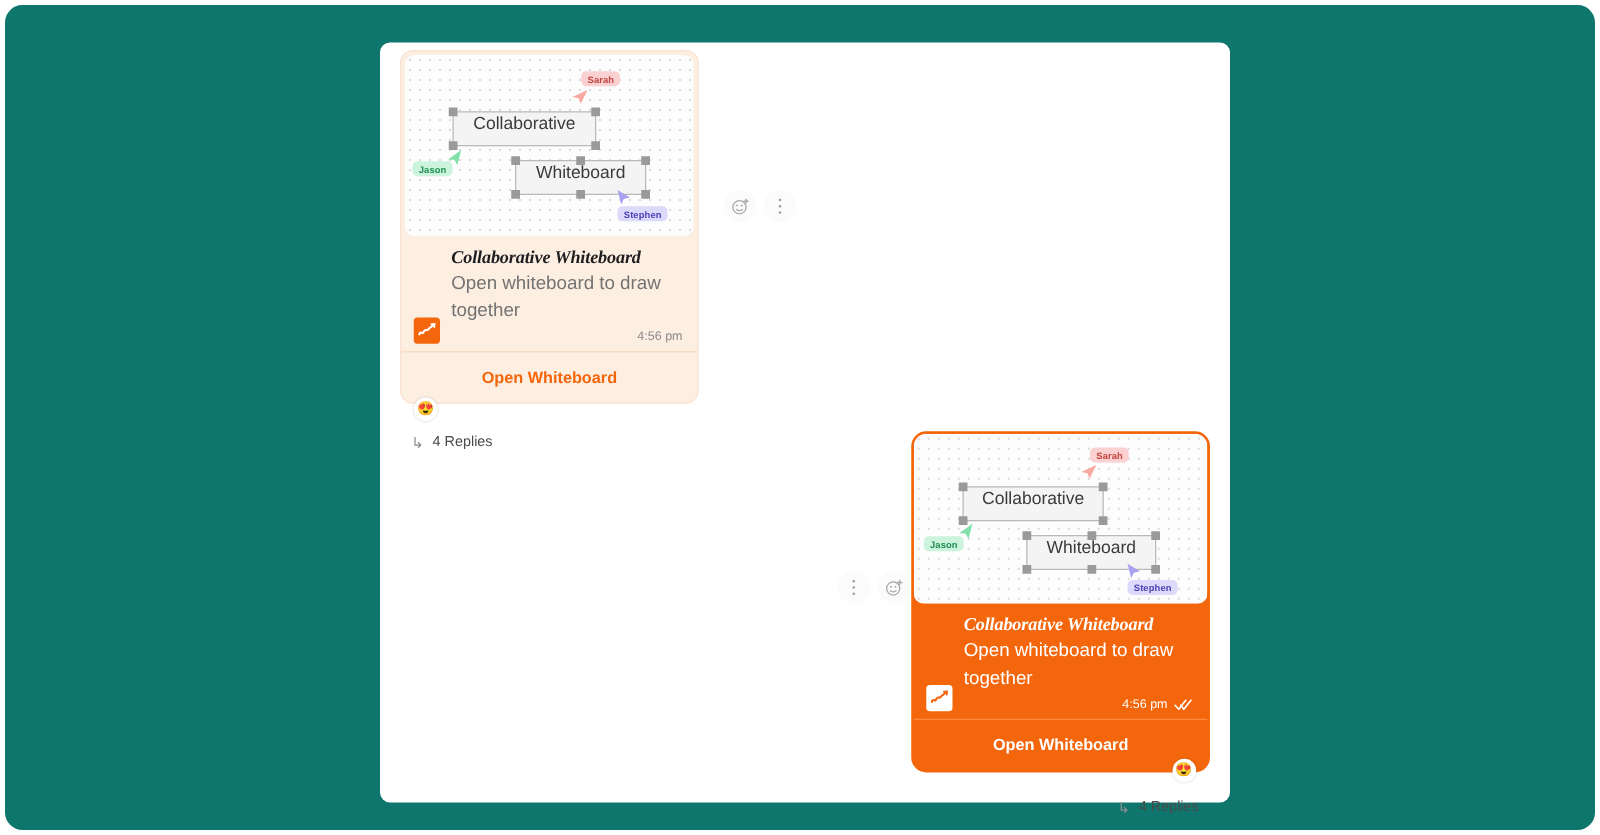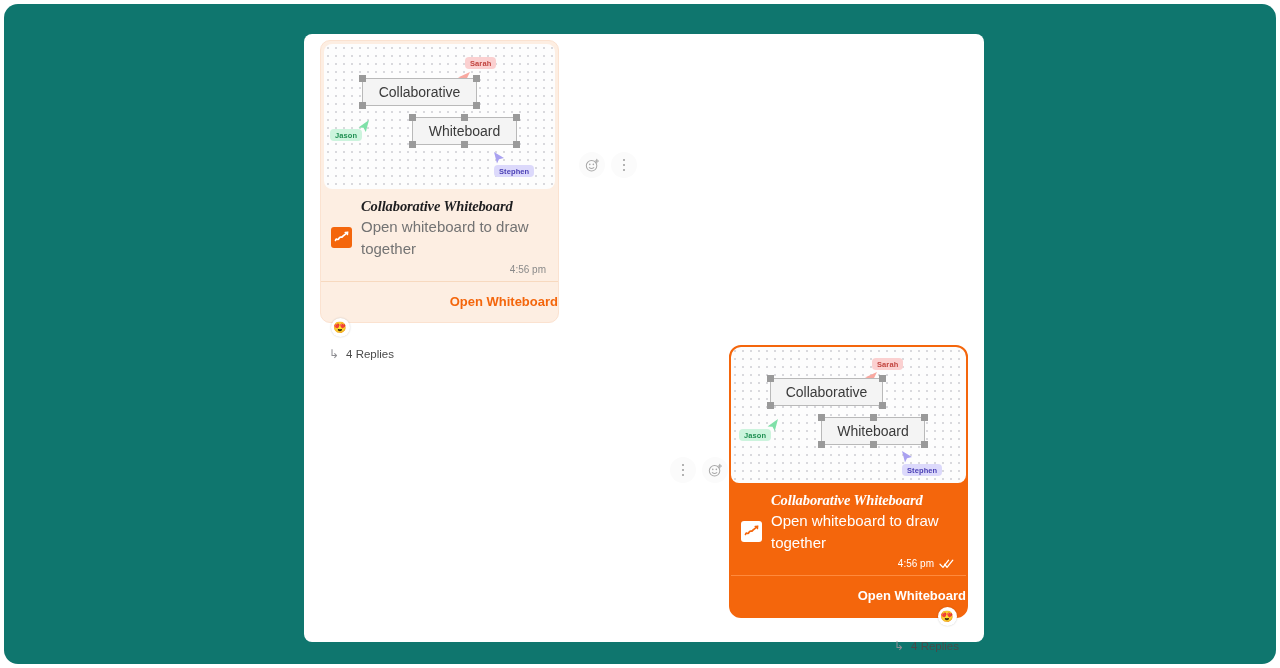--- a/index.html
+++ b/index.html
@@ -74,24 +74,25 @@
     margin: 0;
     border-radius: 8px;
   }
 
   
   .wb-box {
     position: absolute;
     background: #f4f4f4;
     border: 1.2px solid #b9b9b9;
     display: flex;
-    align-items: center;
+    align-items: flex-start;
     justify-content: center;
     color: #3a3a3a;
     white-space: nowrap;
+    margin-top: 11px;
   }
   .wb-box-label { pointer-events: none; }
 
   
   .handle {
     position: absolute;
     width: 7px; height: 7px;
     background: #9a9a9a;
   }
   .h-tl { left: -4px;  top: -4px; }
@@ -116,21 +117,21 @@
     font-weight: bold;
     white-space: nowrap;
     letter-spacing: 0.1px;
   }
 
   
   .bubble-info {
     display: flex;
     padding: 9px 12px 6px 10px;
     gap: 9px;
-    align-items: center;
+    align-items: flex-end;
   }
   .app-icon {
     flex: 0 0 auto;
     width: 21px; height: 21px;
     border-radius: 3px;
     margin-top: 3px;
     display: flex;
     align-items: center;
     justify-content: center;
   }
@@ -163,21 +164,21 @@
     justify-content: flex-end;
     gap: 5px;
     margin-top: 4px;
   }
   .timestamp { font-size: 10px; }
   .timestamp.recv { color: #8a8a8a; }
   .timestamp.sent { color: #ffffff; }
 
   
   .bubble-cta {
-    text-align: right;
+    text-align: center;
     font-size: 13px;
     font-weight: bold;
     padding: 12px 0 13px 0;
   }
   .bubble-cta.recv {
     color: #f4660c;
     border-top: 1px solid #f7d9bf;
   }
   .bubble-cta.sent {
     color: #ffffff;

